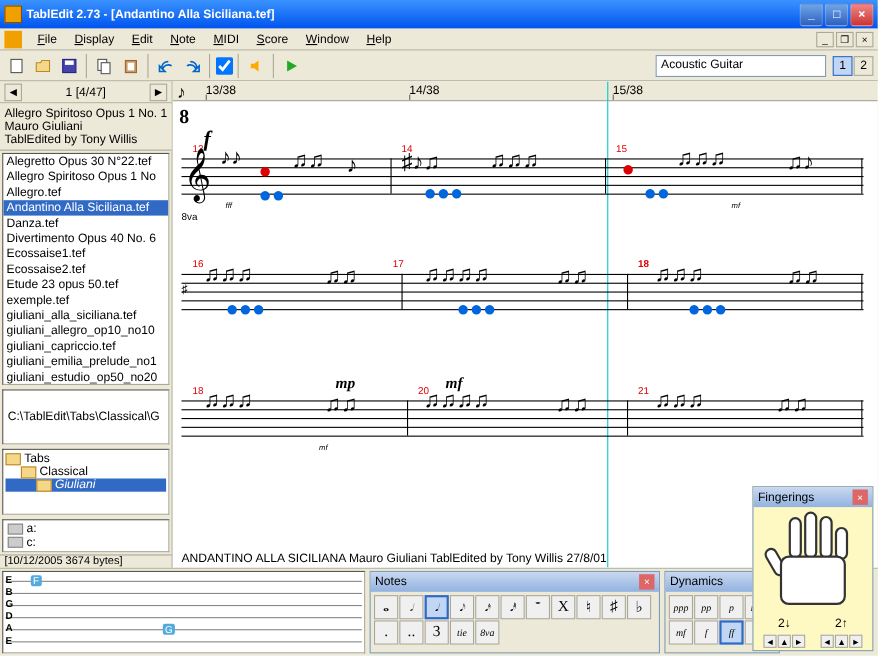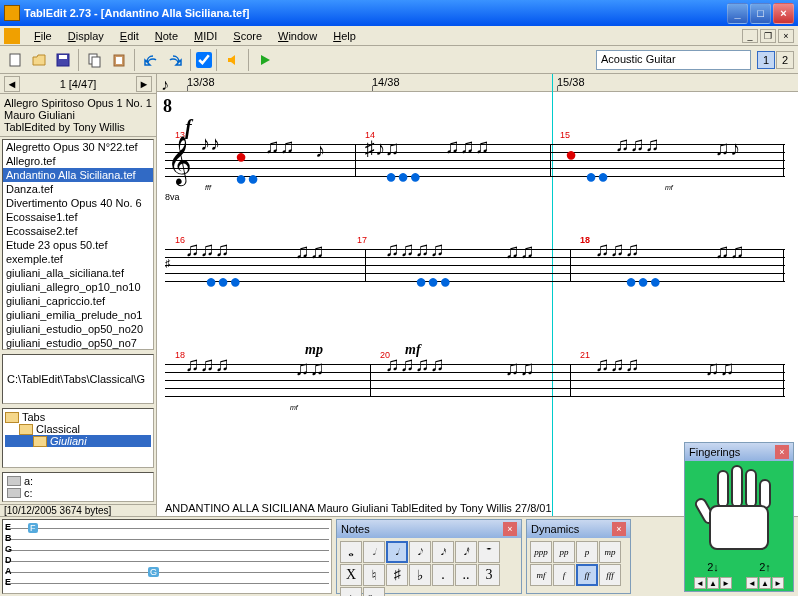--- a/index.html
+++ b/index.html
@@ -75,21 +75,21 @@
 .tab-note { position: absolute; background: #5ad; color: white; font-size: 9px; padding: 0 2px; border-radius: 2px; }
 
 .palette { border: 1px solid #7f9db9; background: #ece9d8; margin: 2px; }
 .palette-title { background: linear-gradient(to bottom, #c9d8f0, #92b2e0); padding: 2px 4px; font-size: 10px; display: flex; align-items: center; }
 .palette-close { margin-left: auto; width: 14px; height: 14px; background: #d66; color: white; display: flex; align-items: center; justify-content: center; cursor: pointer; font-size: 9px; }
 .palette-body { padding: 3px; display: flex; flex-wrap: wrap; gap: 1px; }
 .palette-btn { width: 22px; height: 22px; border: 1px solid #aca899; background: #f0f0f0; display: flex; align-items: center; justify-content: center; cursor: pointer; font-family: serif; font-size: 14px; }
 .palette-btn.selected { border: 2px solid #316ac5; background: #c1d6f4; }
 .palette-btn.small-txt { font-size: 9px; font-style: italic; }
 
-.fingerings { position: absolute; right: 4px; bottom: 4px; width: 110px; border: 1px solid #7f9db9; background: #22c55e; }
+.fingerings { position: absolute; right: 4px; bottom: 4px; width: 110px; border: 1px solid #7f9db9; background: #fef9c3; }
 .hand { width: 100px; height: 90px; margin: 4px auto; position: relative; }
 .palm { position: absolute; left: 20px; top: 40px; width: 60px; height: 45px; background: #fff; border: 2px solid #333; border-radius: 8px; }
 .finger { position: absolute; width: 12px; background: #fff; border: 2px solid #333; border-radius: 6px; }
 .finger.f1 { left: 10px; top: 32px; height: 28px; transform: rotate(-30deg); }
 .finger.f2 { left: 28px; top: 5px; height: 38px; }
 .finger.f3 { left: 42px; top: 0; height: 43px; }
 .finger.f4 { left: 56px; top: 4px; height: 39px; }
 .finger.f5 { left: 70px; top: 14px; height: 30px; }
 .fing-controls { display: flex; justify-content: space-around; padding: 2px; font-size: 10px; }
 .arrow-pad { display: flex; gap: 1px; }
@@ -197,20 +197,21 @@
       <div class="side-title">1 [4/47]</div>
       <div class="side-nav">►</div>
     </div>
     <div class="side-info">
       <div>Allegro Spiritoso Opus 1 No. 1</div>
       <div>Mauro Giuliani</div>
       <div>TablEdited by Tony Willis</div>
     </div>
     <div class="file-list" id="file-list">
         <div class="file-item">Alegretto Opus 30 N°22.tef</div>
+        <div class="file-item">Allegro Spiritoso Opus 1 No</div>
         <div class="file-item">Allegro.tef</div>
         <div class="file-item selected">Andantino Alla Siciliana.tef</div>
         <div class="file-item">Danza.tef</div>
         <div class="file-item">Divertimento Opus 40 No. 6</div>
         <div class="file-item">Ecossaise1.tef</div>
         <div class="file-item">Ecossaise2.tef</div>
         <div class="file-item">Etude 23 opus 50.tef</div>
         <div class="file-item">exemple.tef</div>
         <div class="file-item">giuliani_alla_siciliana.tef</div>
         <div class="file-item">giuliani_allegro_op10_no10</div>
@@ -360,21 +361,21 @@
       <div class="tab-line" style="top: 41px;"></div>
       <div class="tab-tuning" style="top: 35px;">D</div>
       <div class="tab-line" style="top: 52px;"></div>
       <div class="tab-tuning" style="top: 46px;">A</div>
       <div class="tab-line" style="top: 63px;"></div>
       <div class="tab-tuning" style="top: 57px;">E</div>
       <div class="tab-note" style="top: 3px; left: 25px;">F</div>
       <div class="tab-note" style="top: 47px; left: 145px;">G</div>
     </div>
 
-  <div class="palette" style="width:186px;">
+  <div class="palette" style="width:264px;">
     <div class="palette-title">
         <span>Notes</span>
         <div class="palette-close">×</div>
       </div>
     <div class="palette-body" id="notes-pal">
         <div class="palette-btn">𝅝</div>
         <div class="palette-btn small-txt">𝅗𝅥</div>
         <div class="palette-btn selected small-txt">𝅘𝅥</div>
         <div class="palette-btn small-txt">𝅘𝅥𝅮</div>
         <div class="palette-btn small-txt">𝅘𝅥𝅯</div>

